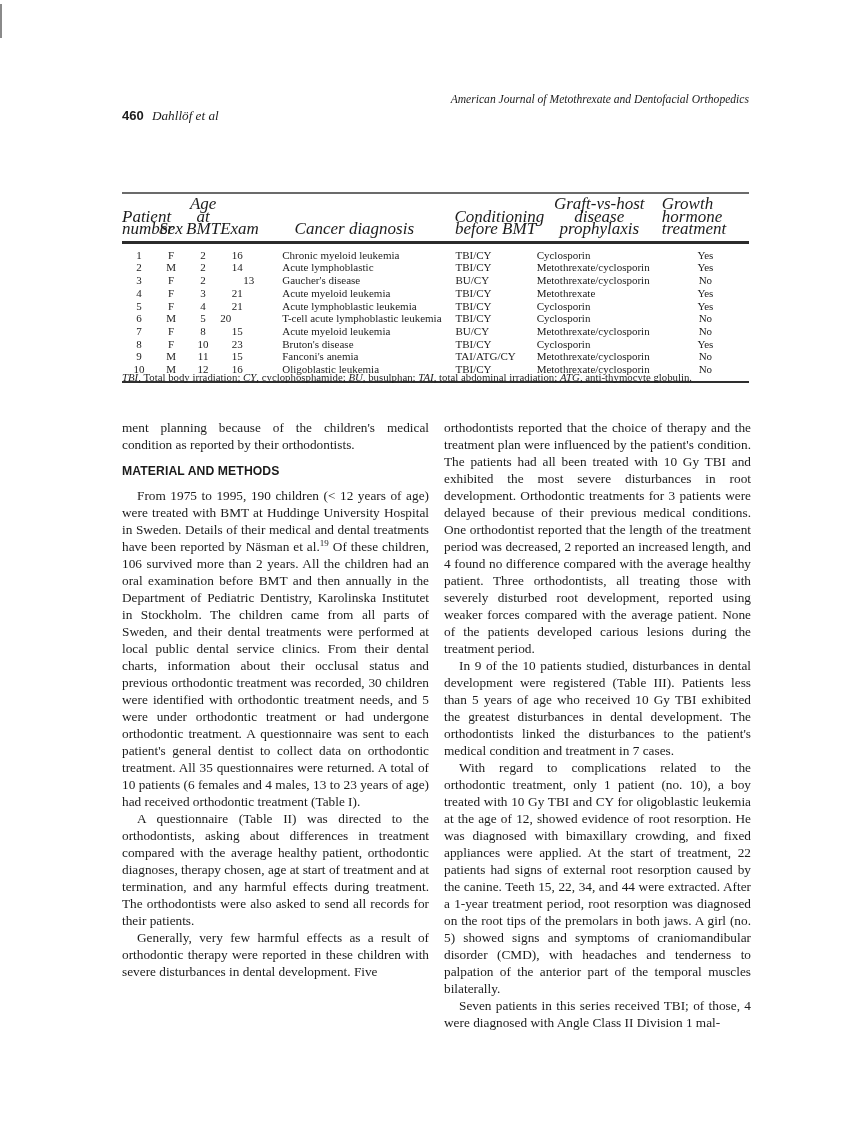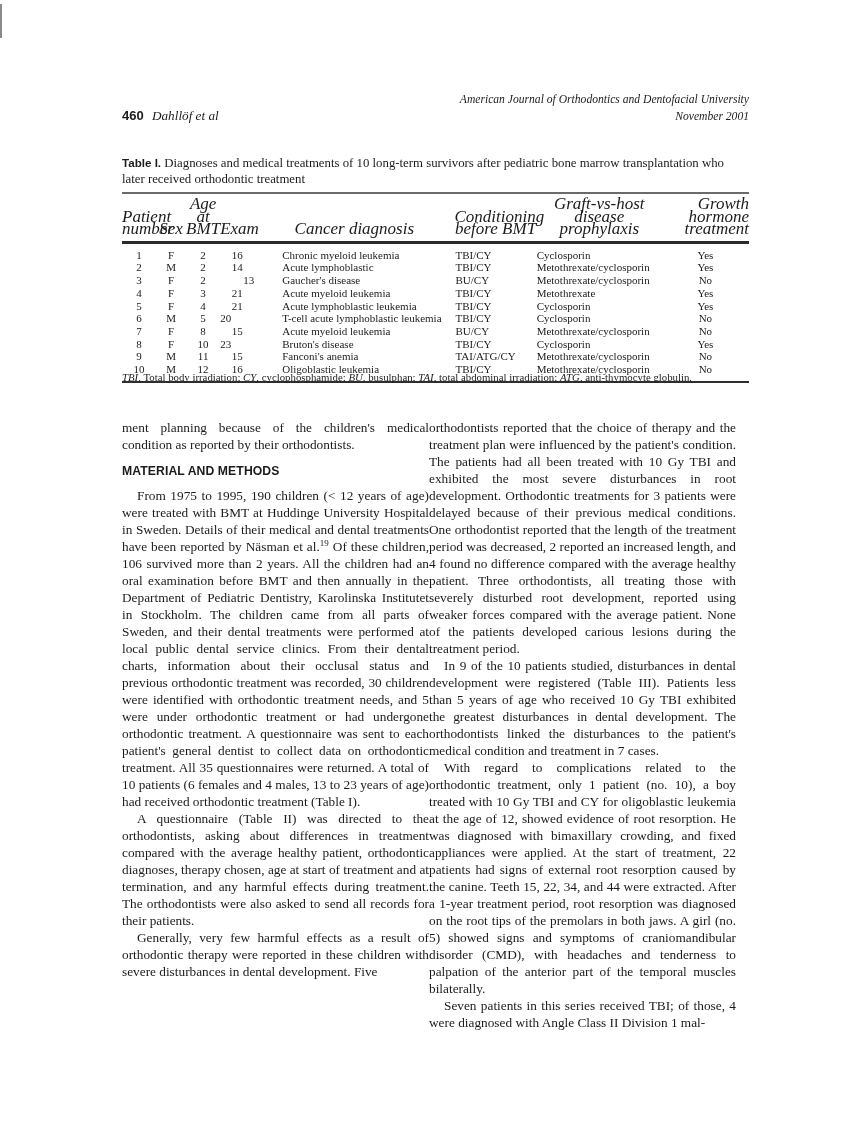--- a/index.html
+++ b/index.html
@@ -69,21 +69,21 @@
   
   .footnote {
     position: absolute; left: 122px; top: 371px; width: 640px;
     font-size: 10.8px; line-height: 1.25;
   }
   .footnote i { font-style: italic; }
 
   
   .columns {
     position: absolute; left: 122px; top: 419px; width: 629px;
-    display: flex; 
+    display: flex; gap: 15px;
   }
   .col {
     width: 307px;
     text-align: justify;
     font-size: 13.3px;
     line-height: 17px;
     color: #1b1b1b;
   }
   .col p { margin: 0; }
   .col p.indent { text-indent: 15px; }
@@ -102,46 +102,41 @@
 
 <div class="page">
   <div class="scan-edge"></div>
 
   <div class="running-head">
     <div class="head-left">
       <span class="head-page-num">460</span>
       <span class="head-authors">Dahllöf et al</span>
     </div>
     <div class="head-right">
-      <div>American Journal of Orthodontics and Dentofacial University</div>
-      <div>November 2001</div>
+      <div>American Journal of Metothrexate and Dentofacial Orthopedics</div>
     </div>
   </div>
 
-  <div class="table-caption">
-    <span class="caption-label">Table I.</span>
-    <span>Diagnoses and medical treatments of 10 long-term survivors after pediatric bone marrow transplantation who later received orthodontic treatment</span>
-  </div>
 
   <div class="table-wrap">
     <table class="data-table">
       <thead>
         <tr id="thead-row">
             <th style="text-align: left; width: 34px;">Patient
 number</th>
             <th style="text-align: center; width: 30px;">Sex</th>
             <th style="text-align: center; width: 34px;">Age at
 BMT</th>
             <th style="text-align: center; width: 34px;">Exam</th>
             <th style="text-align: center; width: 200px;">Cancer diagnosis</th>
             <th style="text-align: center; width: 82px;">Conditioning
 before BMT</th>
             <th style="text-align: center; width: 125px;">Graft-vs-host disease
 prophylaxis</th>
-            <th style="text-align: right; width: 87px;">Growth hormone
+            <th style="text-align: left; width: 87px;">Growth hormone
 treatment</th>
           </tr>
       </thead>
       <tbody id="table-body">
           <tr>
             <td style="text-align: center;">1</td>
             <td style="text-align: center;">F</td>
             <td style="text-align: center;">2</td>
             <td style="text-align: center;">16</td>
             <td style="text-align: left;">Chronic myeloid leukemia</td>
@@ -206,21 +201,21 @@
             <td style="text-align: center;">15</td>
             <td style="text-align: left;">Acute myeloid leukemia</td>
             <td style="text-align: left;">BU/CY</td>
             <td style="text-align: left;">Metothrexate/cyclosporin</td>
             <td style="text-align: center;">No</td>
           </tr>
           <tr>
             <td style="text-align: center;">8</td>
             <td style="text-align: center;">F</td>
             <td style="text-align: center;">10</td>
-            <td style="text-align: left;">23</td>
+            <td style="text-align: center;">23</td>
             <td style="text-align: left;">Bruton's disease</td>
             <td style="text-align: left;">TBI/CY</td>
             <td style="text-align: left;">Cyclosporin</td>
             <td style="text-align: center;">Yes</td>
           </tr>
           <tr>
             <td style="text-align: center;">9</td>
             <td style="text-align: center;">M</td>
             <td style="text-align: center;">11</td>
             <td style="text-align: center;">15</td>

